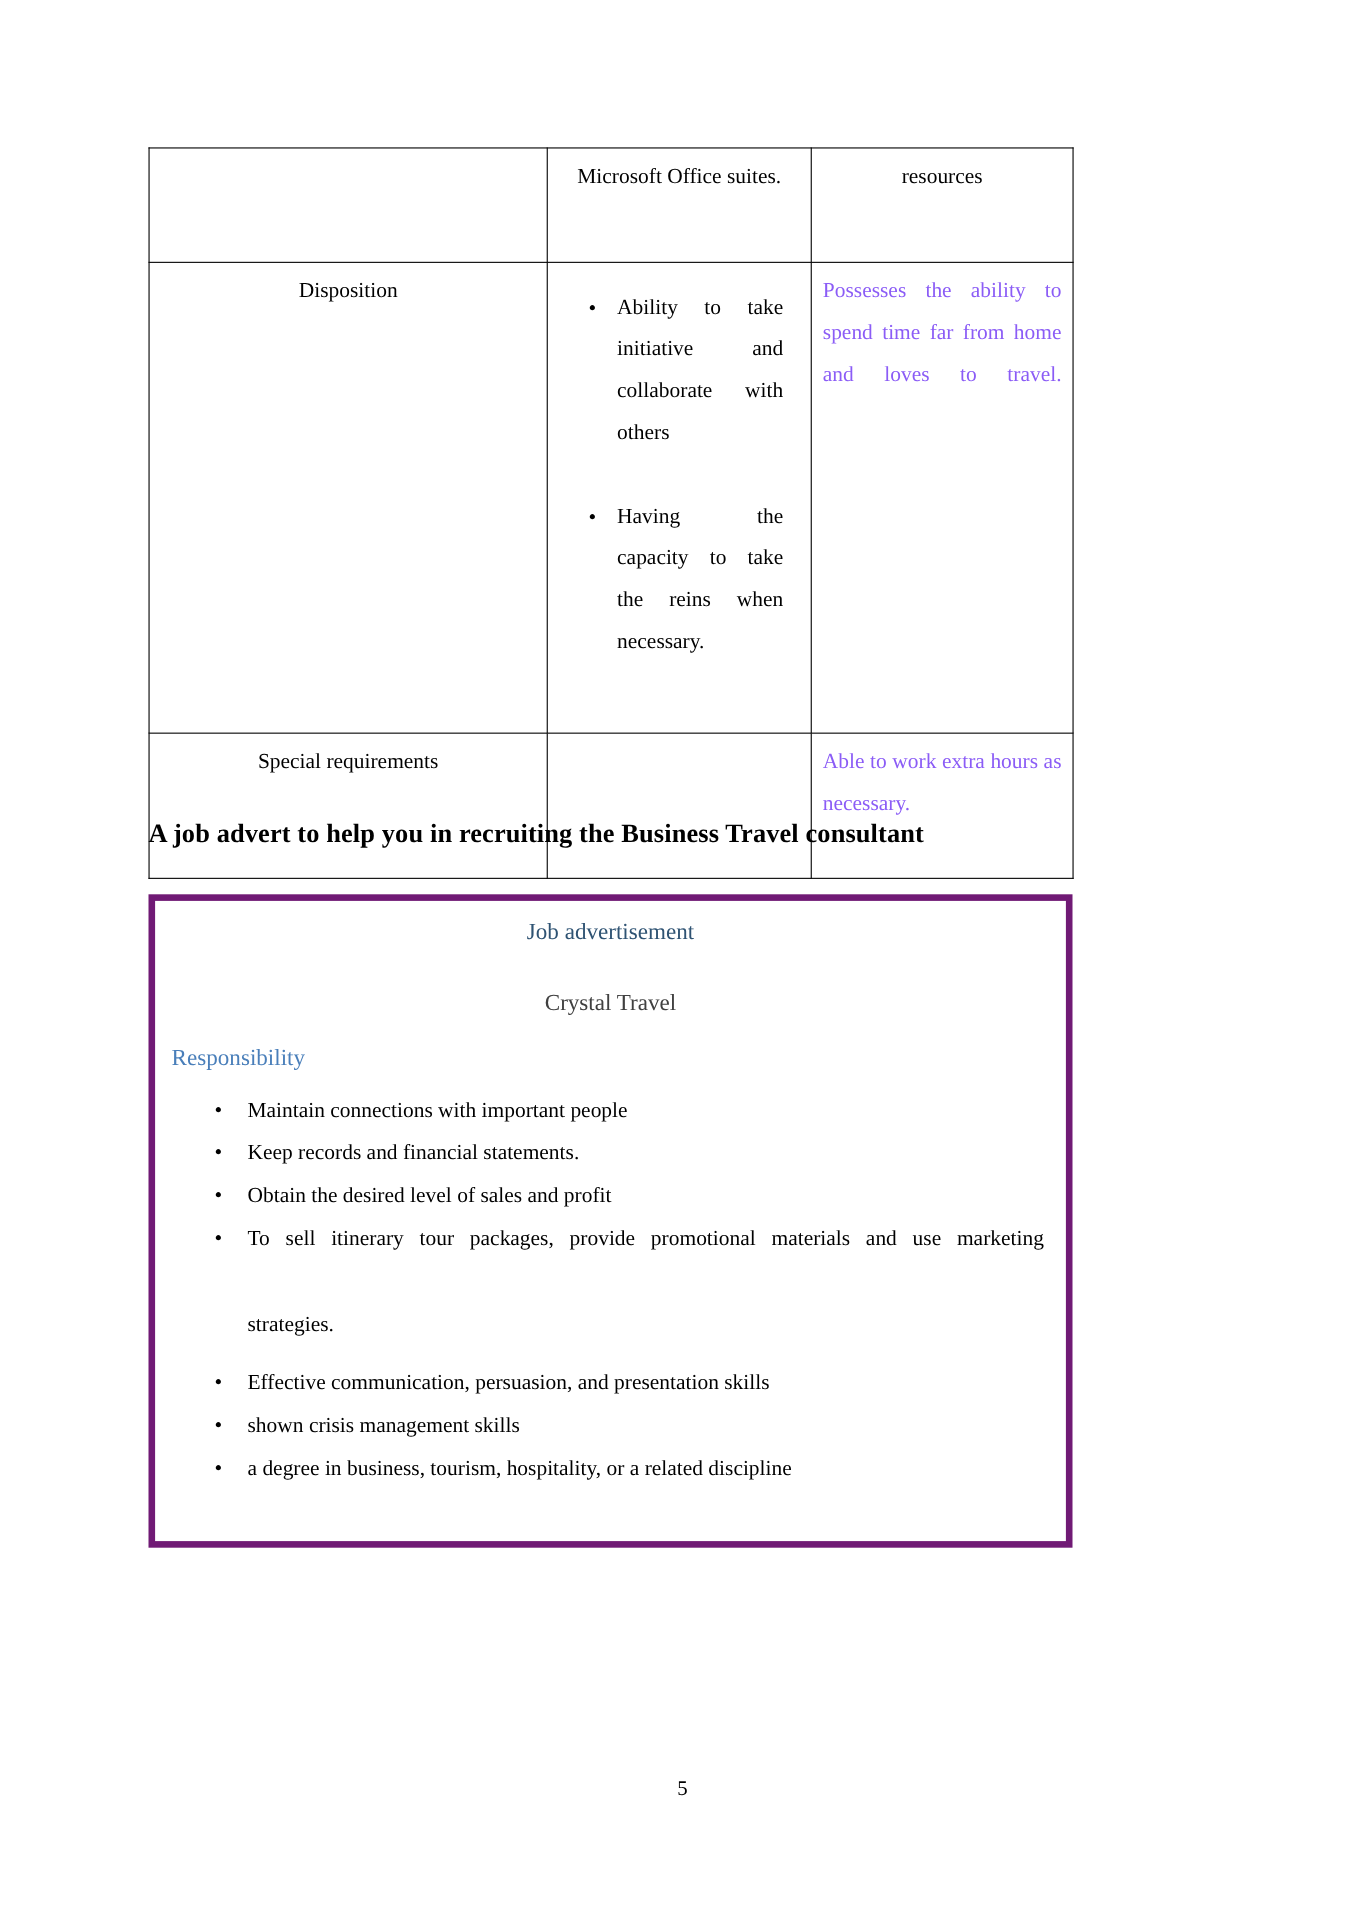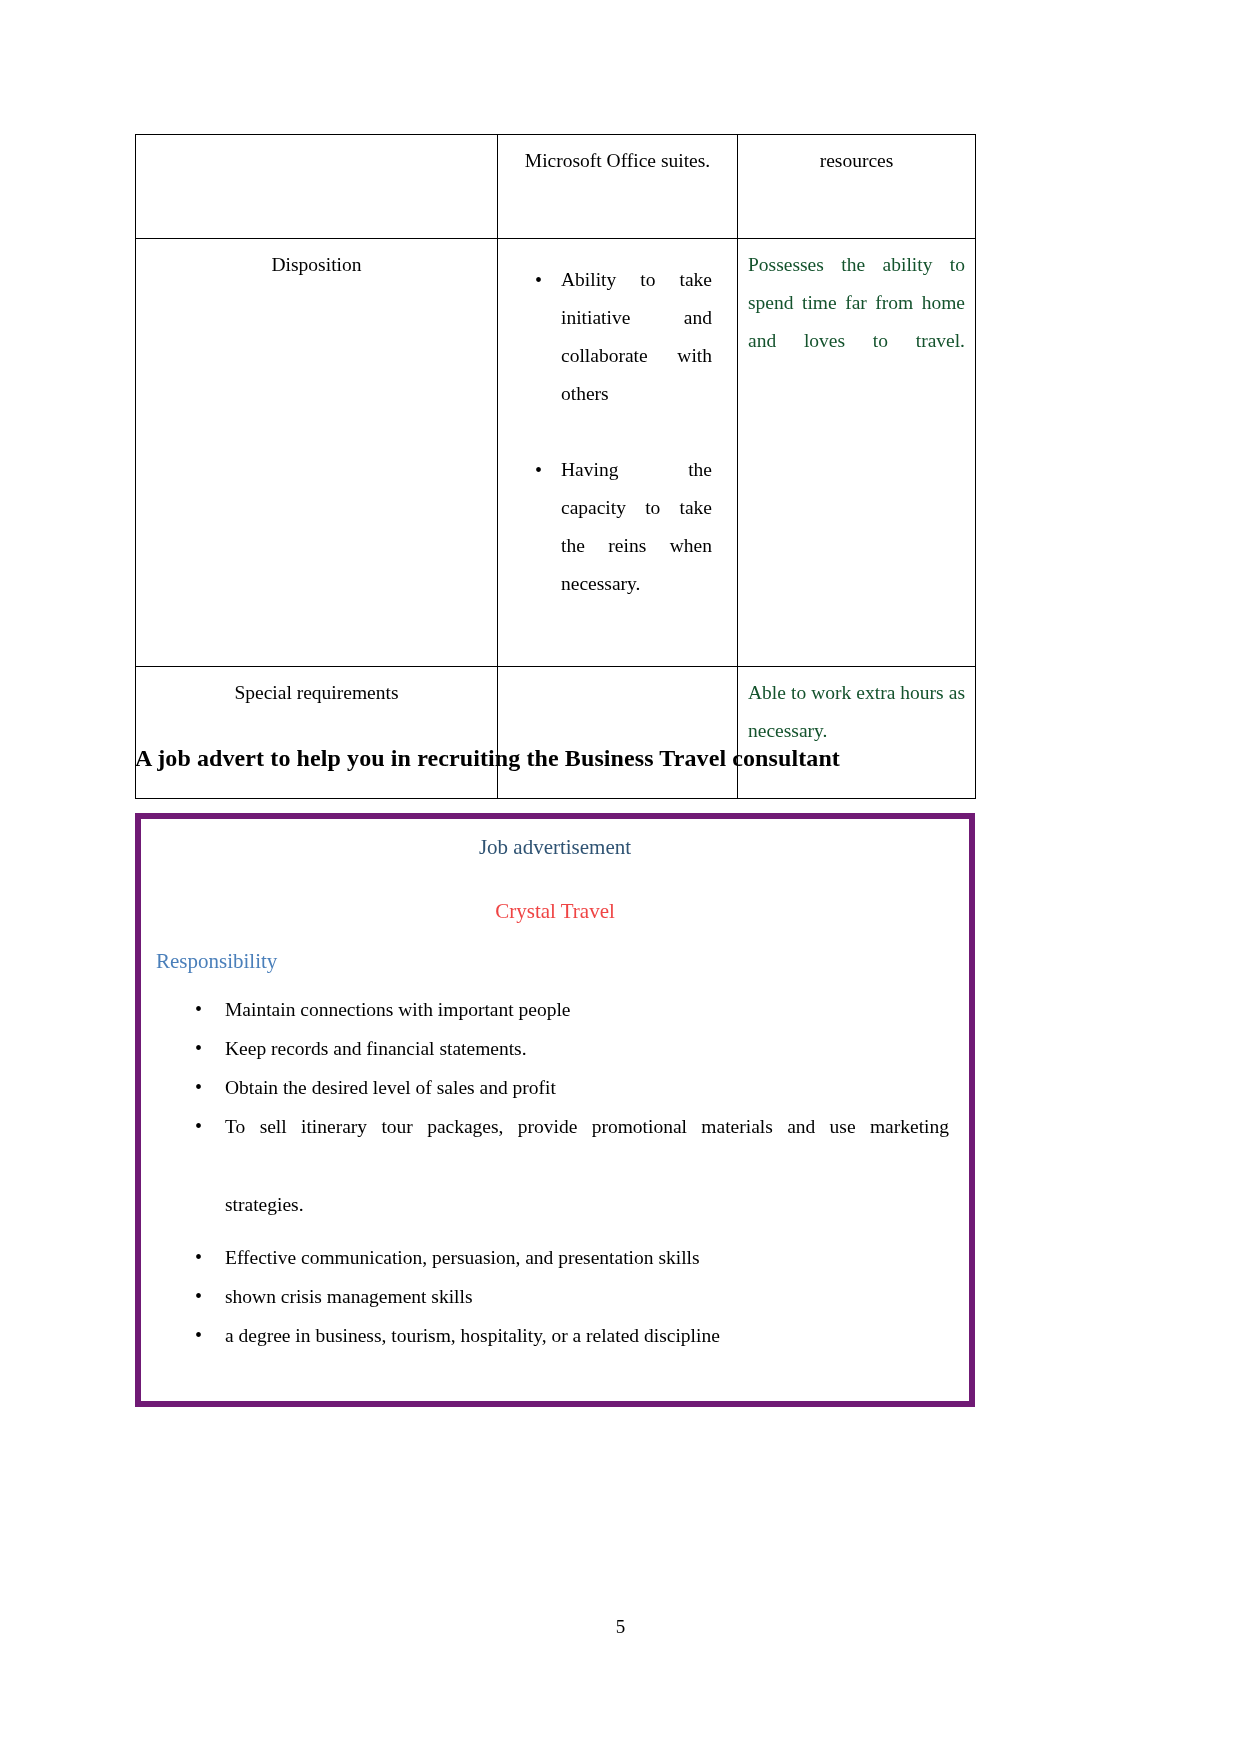--- a/index.html
+++ b/index.html
@@ -54,21 +54,21 @@
     text-align: justify;
     text-justify: inter-word;
   }
   
   .just-force::after {
     content: "";
     display: inline-block;
     width: 100%;
   }
 
-  .red { color: #14532d; }
+  .red { color: #8b5cf6; }
 
   .tbl-bullets {
     margin: 15px;
     padding: 0;
     list-style: none;
   }
   .tbl-bullets li {
     position: relative;
     padding-left: 38px;
     text-align: justify;
@@ -119,21 +119,21 @@
   }
   .ad-title {
     text-align: center;
     color: #2f5373;
     font-size: 21px;
     line-height: 30px;
     margin-top: 13px;
   }
   .ad-company {
     text-align: center;
-    color: #ef4444;
+    color: #404040;
     font-size: 21px;
     line-height: 30px;
     margin-top: 34px;
   }
   .ad-subhead {
     color: #4a7fba;
     font-size: 21px;
     line-height: 30px;
     margin-top: 20px;
     padding-left: 3px;

